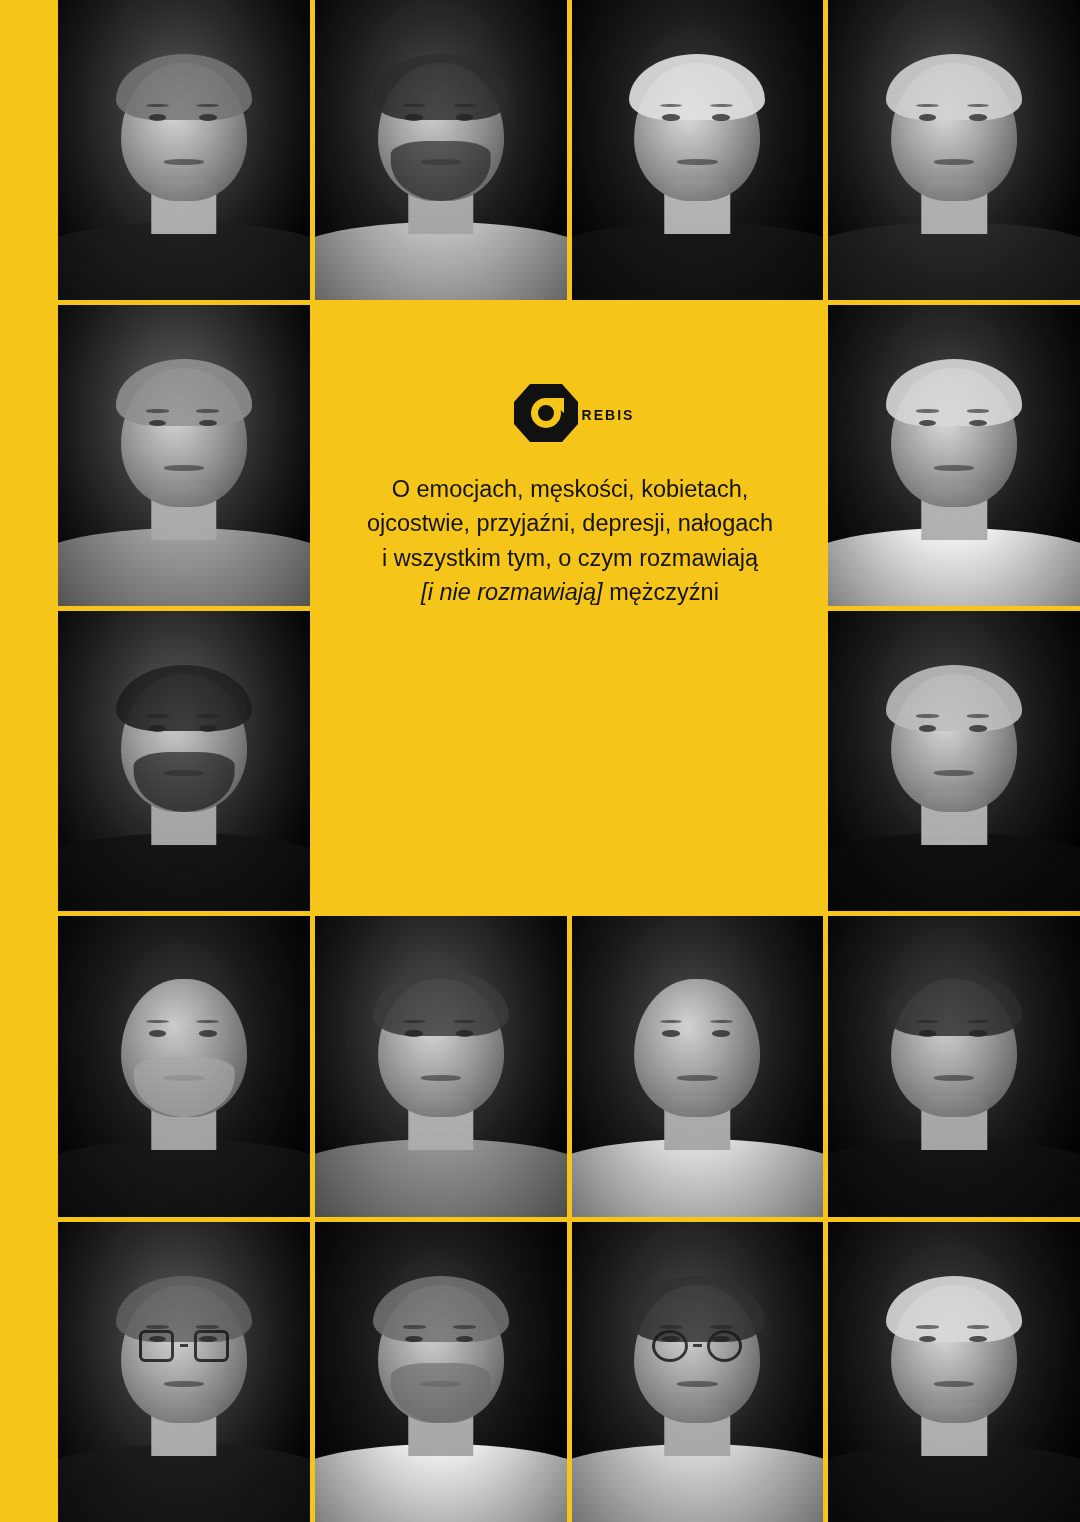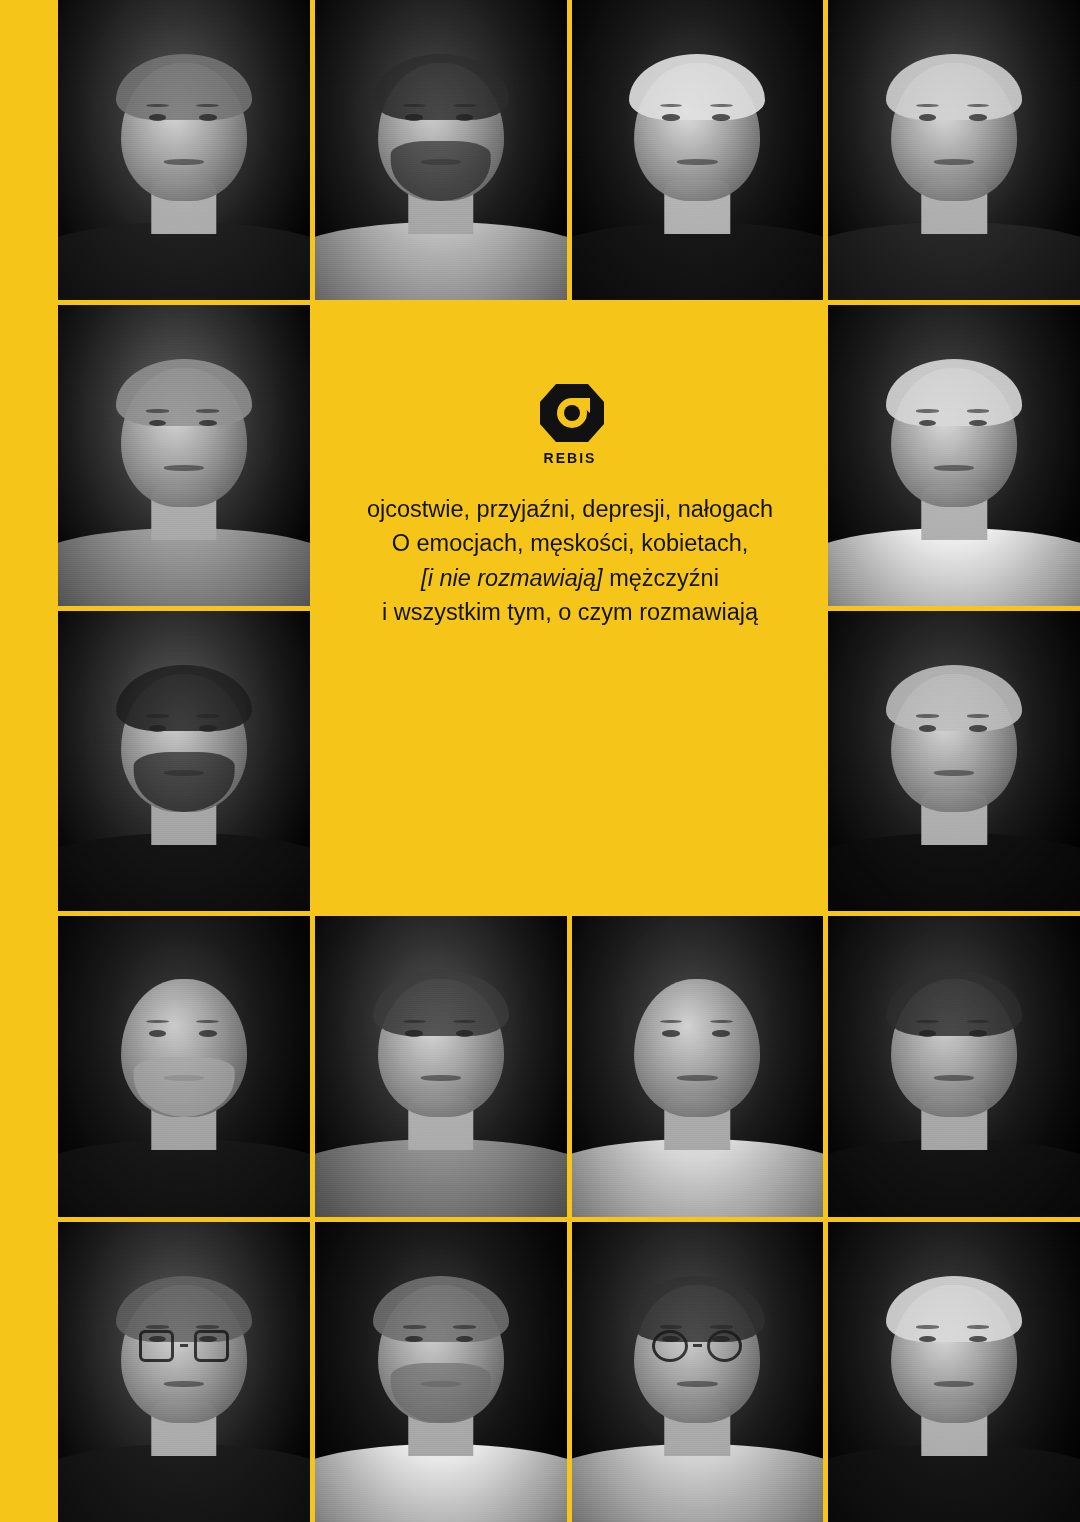--- a/index.html
+++ b/index.html
@@ -159,21 +159,21 @@
     text-align: center;
     width: 100%;
   }
   .title-line.second {
     margin-top: 14px;
     font-size: 82px;
   }
   .logo {
     margin-top: 34px;
     display: flex;
-    flex-direction: column;
+    flex-direction: row;
     align-items: center;
   }
   .logo svg { display: block; }
   .logo-text {
     margin-top: 4px;
     font-size: 14px;
     font-weight: bold;
     letter-spacing: 2px;
     color: #111111;
   }
@@ -460,23 +460,23 @@
           <path d="M24 4 L56 4 L72 22 L72 44 L56 62 L24 62 L8 44 L8 22 Z" fill="#111111"></path>
           <circle cx="40" cy="33" r="15" fill="#f6c51a"></circle>
           <circle cx="40" cy="33" r="8" fill="#111111"></circle>
           <path d="M40 18 L58 18 L58 33 Z" fill="#f6c51a"></path>
         </svg>
       </span>
       <div class="logo-text">REBIS</div>
     </div>
 
     <div class="subtitle">
+      <div>O emocjach, męskości, kobietach,</div>
       <div>ojcostwie, przyjaźni, depresji, nałogach</div>
-      <div>O emocjach, męskości, kobietach,</div>
+      <div>i wszystkim tym, o czym rozmawiają</div>
       <div>
         <span class="em">[i nie rozmawiają]</span><span> mężczyźni</span>
       </div>
-      <div>i wszystkim tym, o czym rozmawiają</div>
     </div>
 
   </div>
 
 </div>
 
 </body></html>

